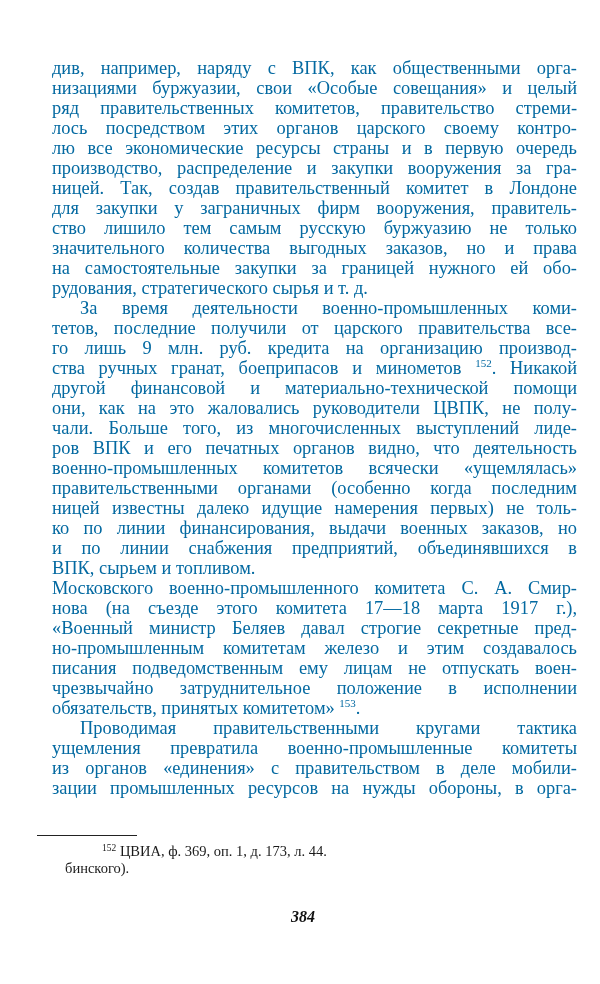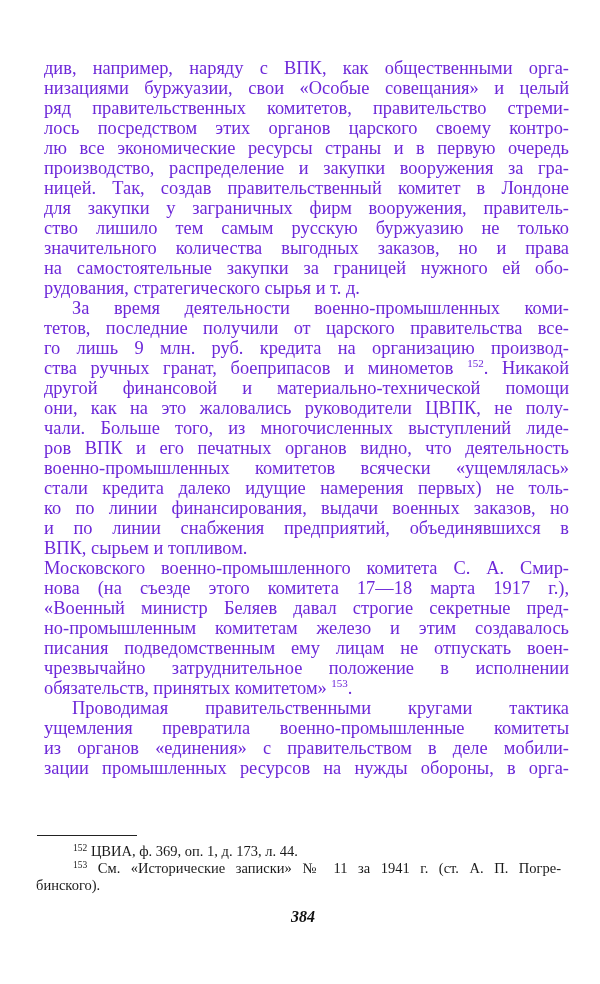--- a/index.html
+++ b/index.html
@@ -1,38 +1,38 @@
 <!DOCTYPE html>
 <html><head>
 <meta charset="utf-8">
 <style>
   html, body { margin: 0; padding: 0; background: #ffffff; }
   body { width: 600px; height: 984px; position: relative; overflow: hidden; }
   .page {
-    position: absolute; left: 44px; top: 58px; width: 525px;
+    position: absolute; left: 52px; top: 58px; width: 525px;
     font-family: "Liberation Serif", "DejaVu Serif", serif;
-    font-size: 18.4px; line-height: 20px; color: #6d28d9;
+    font-size: 18.4px; line-height: 20px; color: #0369a1;
   }
   .line {
     display: block; white-space: nowrap; text-align: justify;
     text-align-last: justify; height: 20px;
   }
   .line.last { text-align-last: left; font-family: Liberation Serif, serif; }
   .line.indent { padding-left: 28px; }
   sup { font-size: 11px; line-height: 0; vertical-align: 7px; }
   .rule {
     position: absolute; left: 37px; top: 835px; width: 100px; height: 1px;
     background: #222;
   }
   .footnotes {
     position: absolute; left: 36px; top: 843px; width: 525px;
     font-family: "Liberation Serif", "DejaVu Serif", serif;
     font-size: 14.5px; line-height: 17px; color: #1a1a1a;
   }
-  .fn { display: block; white-space: nowrap; }
+  .fn { display: block; white-space: nowrap; margin-left: 29px; }
   .fn.indent { padding-left: 37px; }
   .fn.justify { text-align: justify; text-align-last: justify; }
   .fn sup { font-size: 9.5px; vertical-align: 5px; }
   .pagenum {
     position: absolute; left: 0; width: 606px; top: 908px; text-align: center;
     font-family: "Liberation Serif", "DejaVu Serif", serif;
     font-weight: bold; font-style: italic; font-size: 16px; color: #111;
   }
 </style>
 </head>
@@ -58,21 +58,22 @@
   <div>
     <span class="line indent">За время деятельности военно-промышленных коми-</span>
     <span class="line">тетов, последние получили от царского правительства все-</span>
     <span class="line">го лишь 9 млн. руб. кредита на организацию производ-</span>
     <span class="line"><span>ства ручных гранат, боеприпасов и минометов</span> <sup>152</sup><span>. Никакой</span></span>
     <span class="line">другой финансовой и материально-технической помощи</span>
     <span class="line">они, как на это жаловались руководители ЦВПК, не полу-</span>
     <span class="line">чали. Больше того, из многочисленных выступлений лиде-</span>
     <span class="line">ров ВПК и его печатных органов видно, что деятельность</span>
     <span class="line">военно-промышленных комитетов всячески «ущемлялась»</span>
-    <span class="line">стали кредита далеко идущие намерения первых) не толь-</span>
+    <span class="line">правительственными органами (особенно когда последним</span>
+    <span class="line">ницей известны далеко идущие намерения первых) не толь-</span>
     <span class="line">ко по линии финансирования, выдачи военных заказов, но</span>
     <span class="line">и по линии снабжения предприятий, объединявшихся в</span>
     <span class="line last">ВПК, сырьем и топливом.</span>
   </div>
 
   <div>
     <span class="line">Московского военно-промышленного комитета С. А. Смир-</span>
     <span class="line">нова (на съезде этого комитета 17—18 марта 1917 г.),</span>
     <span class="line">«Военный министр Беляев давал строгие секретные пред-</span>
     <span class="line">но-промышленным комитетам железо и этим создавалось</span>
@@ -86,17 +87,16 @@
     <span class="line">ущемления превратила военно-промышленные комитеты</span>
     <span class="line">из органов «единения» с правительством в деле мобили-</span>
     <span class="line">зации промышленных ресурсов на нужды обороны, в орга-</span>
   </div>
 </div>
 
 <div class="rule"></div>
 
 <div class="footnotes">
   <span class="fn indent"><sup>152</sup> <span>ЦВИА, ф. 369, оп. 1, д. 173, л. 44.</span></span>
-  <span class="fn indent justify"><sup>153</sup> <span>См. «Исторические записки» № 11 за 1941 г. (ст. А. П. Погре-</span></span>
   <span class="fn">бинского).</span>
 </div>
 
 <div class="pagenum">384</div>
 
 </body></html>

